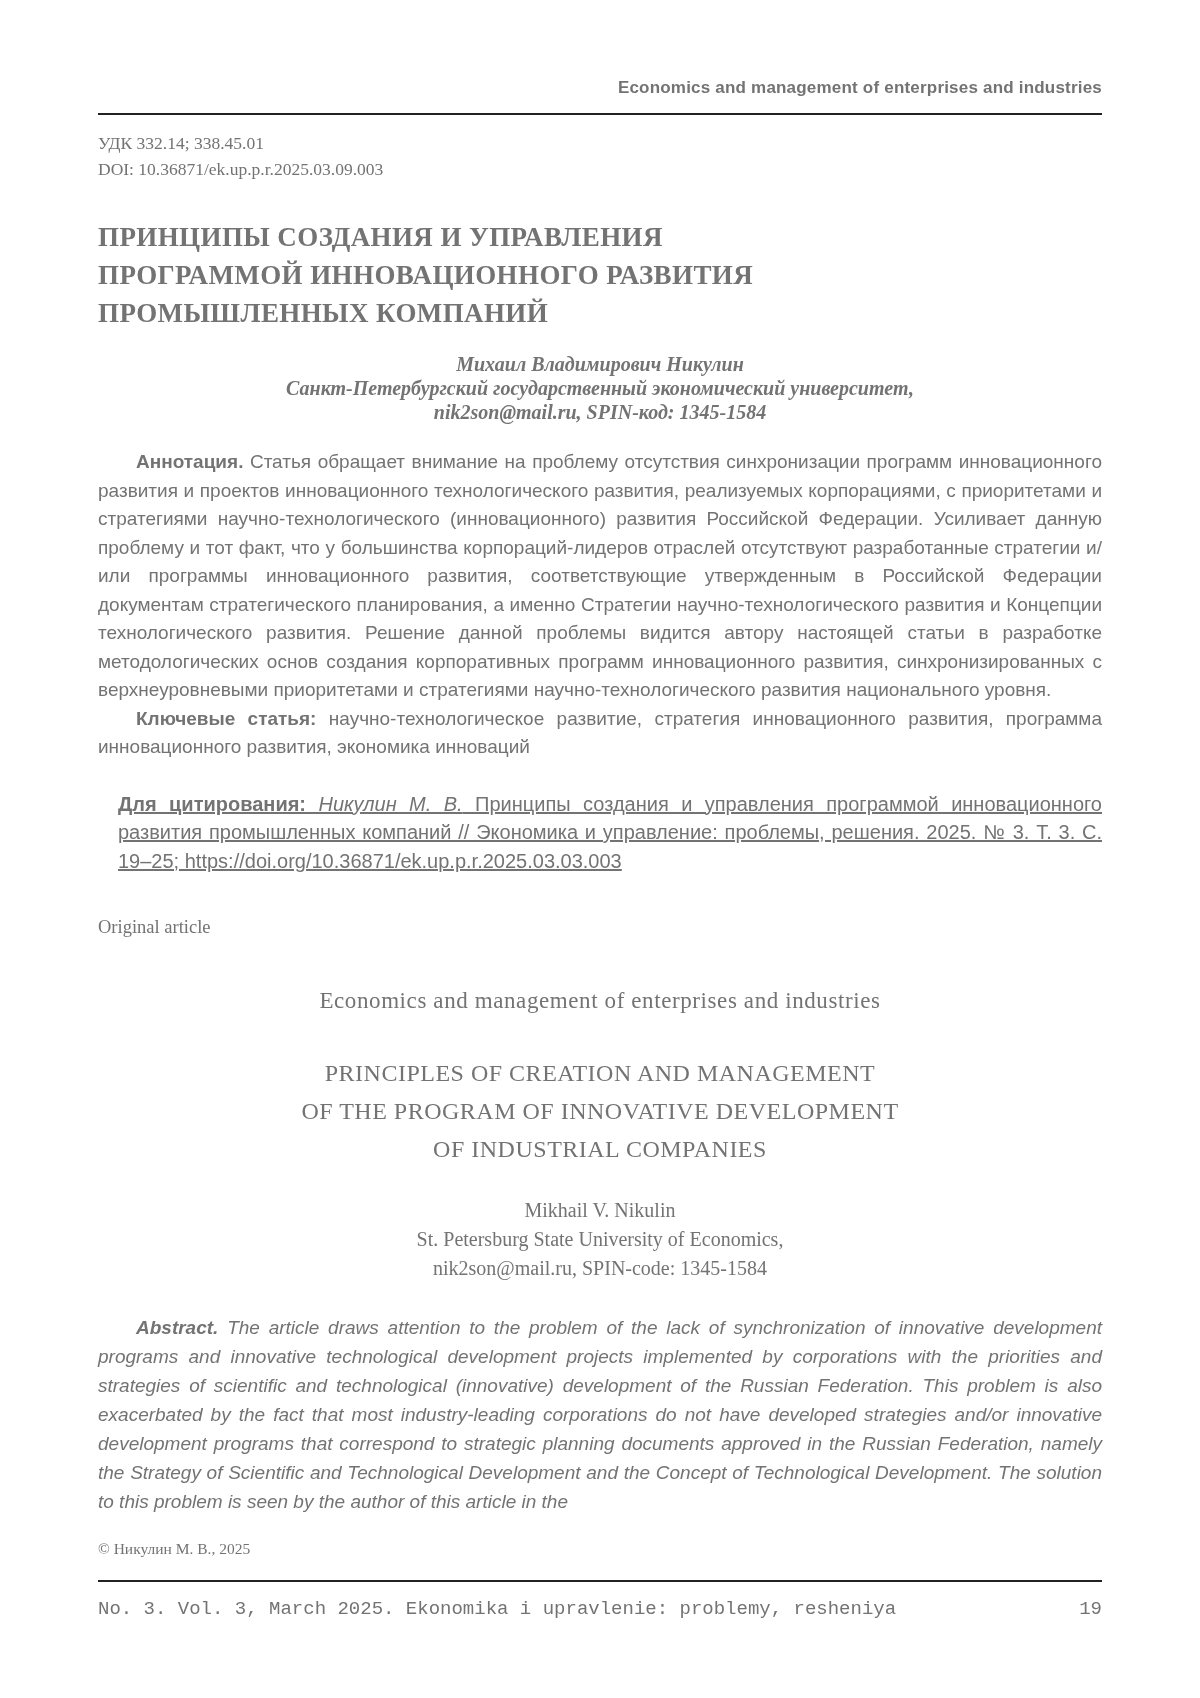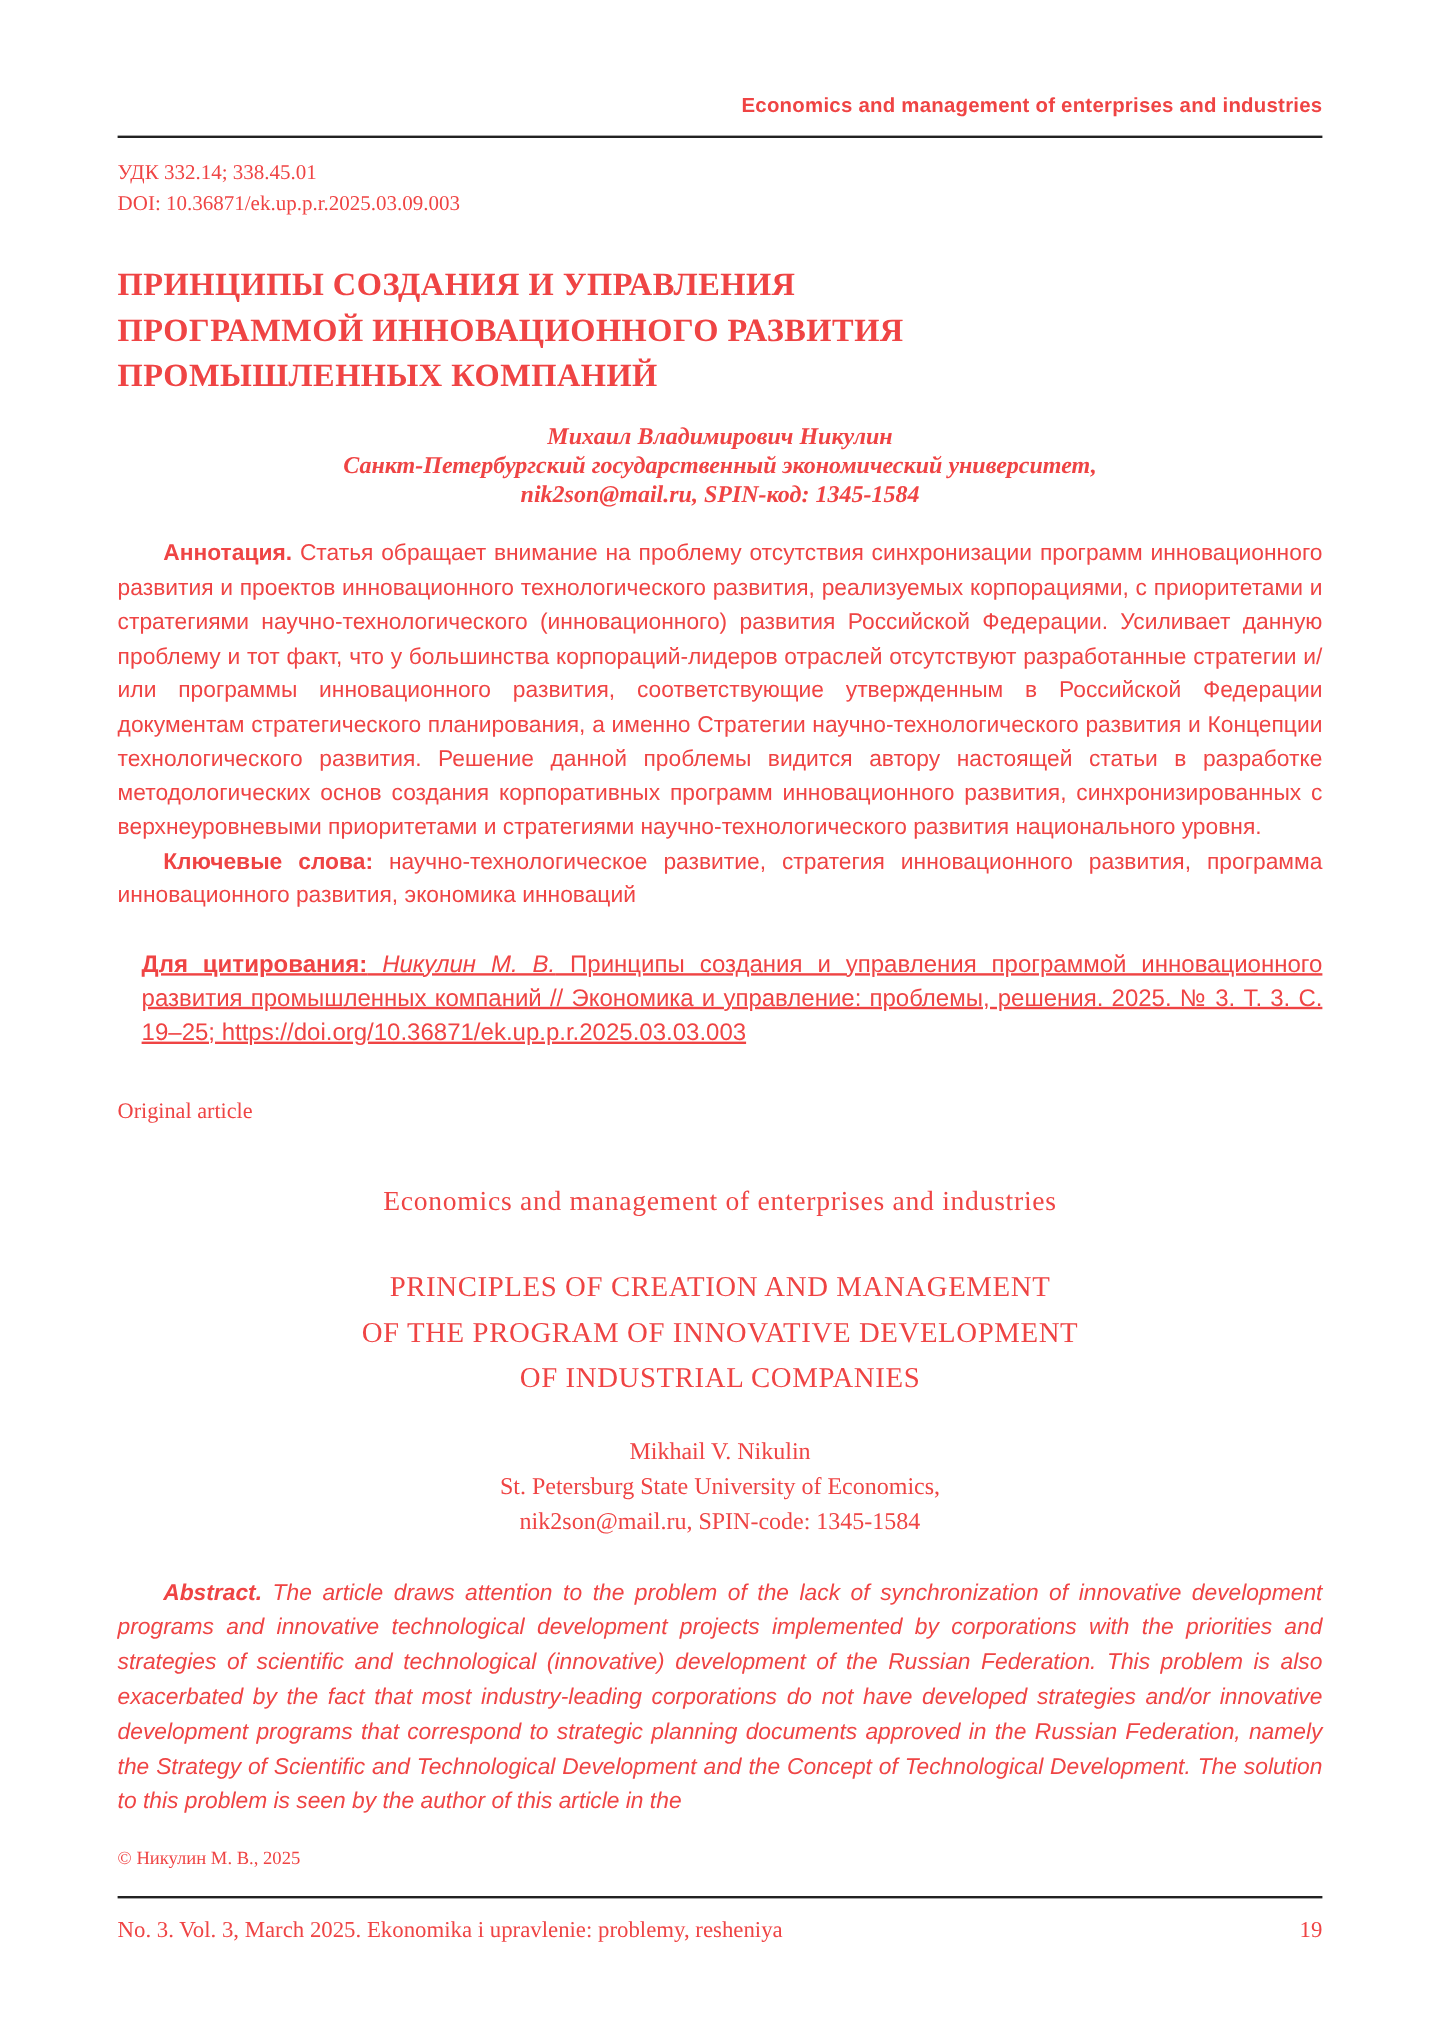--- a/index.html
+++ b/index.html
@@ -2,21 +2,21 @@
 <html lang="ru"><head>
 <meta charset="utf-8">
 <style>
   html, body { margin: 0; padding: 0; background: #ffffff; }
   .page {
     position: relative;
     width: 1200px;
     height: 1698px;
     margin: 0 auto;
     background: #ffffff;
-    color: #ef4444;
+    color: #737373;
     box-sizing: border-box;
     padding: 78px 98px 0 98px;
     font-family: "Liberation Serif", serif;
     overflow: hidden;
   }
   .prelines { white-space: pre-line; }
 
   
   .top {
     border-bottom: 2px solid #222222;
@@ -129,21 +129,21 @@
   }
   .footer-rule {
     border: 0;
     border-top: 2.5px solid #222222;
     margin: 0 0 16px 0;
   }
   .footer-row {
     display: flex;
     justify-content: space-between;
     align-items: baseline;
-    font-family: Liberation Serif, serif;
+    font-family: Liberation Mono, monospace;
     font-size: 19px;
   }
 </style>
 </head>
 <body>
 
 <div class="page">
 
   <header class="top">
     <div class="running-head">Economics and management of enterprises and industries</div>
@@ -157,21 +157,21 @@
   <h1 class="ru-title prelines">ПРИНЦИПЫ СОЗДАНИЯ И УПРАВЛЕНИЯ
 ПРОГРАММОЙ ИННОВАЦИОННОГО РАЗВИТИЯ
 ПРОМЫШЛЕННЫХ КОМПАНИЙ</h1>
 
   <div class="ru-author prelines">Михаил Владимирович Никулин
 Санкт-Петербургский государственный экономический университет,
 nik2son@mail.ru, SPIN-код: 1345-1584</div>
 
   <p class="para first indent"><span class="lead-bold">Аннотация.</span><span> Статья обращает внимание на проблему отсутствия синхронизации программ инновационного развития и проектов инновационного технологического развития, реализуемых корпорациями, с приоритетами и стратегиями научно-технологического (инновационного) развития Российской Федерации. Усиливает данную проблему и тот факт, что у большинства корпораций-лидеров отраслей отсутствуют разработанные стратегии и/или программы инновационного развития, соответствующие утвержденным в Российской Федерации документам стратегического планирования, а именно Стратегии научно-технологического развития и Концепции технологического развития. Решение данной проблемы видится автору настоящей статьи в разработке методологических основ создания корпоративных программ инновационного развития, синхронизированных с верхнеуровневыми приоритетами и стратегиями научно-технологического развития национального уровня.</span></p>
 
-  <p class="para indent"><span class="lead-bold">Ключевые слова:</span><span> научно-технологическое развитие, стратегия инновационного развития, программа инновационного развития, экономика инноваций</span></p>
+  <p class="para indent"><span class="lead-bold">Ключевые статья:</span><span> научно-технологическое развитие, стратегия инновационного развития, программа инновационного развития, экономика инноваций</span></p>
 
   <div class="citation"><span class="lead-bold">Для цитирования:</span><span class="author-italic"> Никулин М. В.</span><span> Принципы создания и управления программой инновационного развития промышленных компаний // Экономика и управление: проблемы, решения. 2025. № 3. Т. 3. С. 19–25; https://doi.org/10.36871/ek.up.p.r.2025.03.03.003</span></div>
 
   <div class="original-article">Original article</div>
 
   <h2 class="en-section">Economics and management of enterprises and industries</h2>
 
   <div class="en-title prelines">PRINCIPLES OF CREATION AND MANAGEMENT
 OF THE PROGRAM OF INNOVATIVE DEVELOPMENT
 OF INDUSTRIAL COMPANIES</div>

